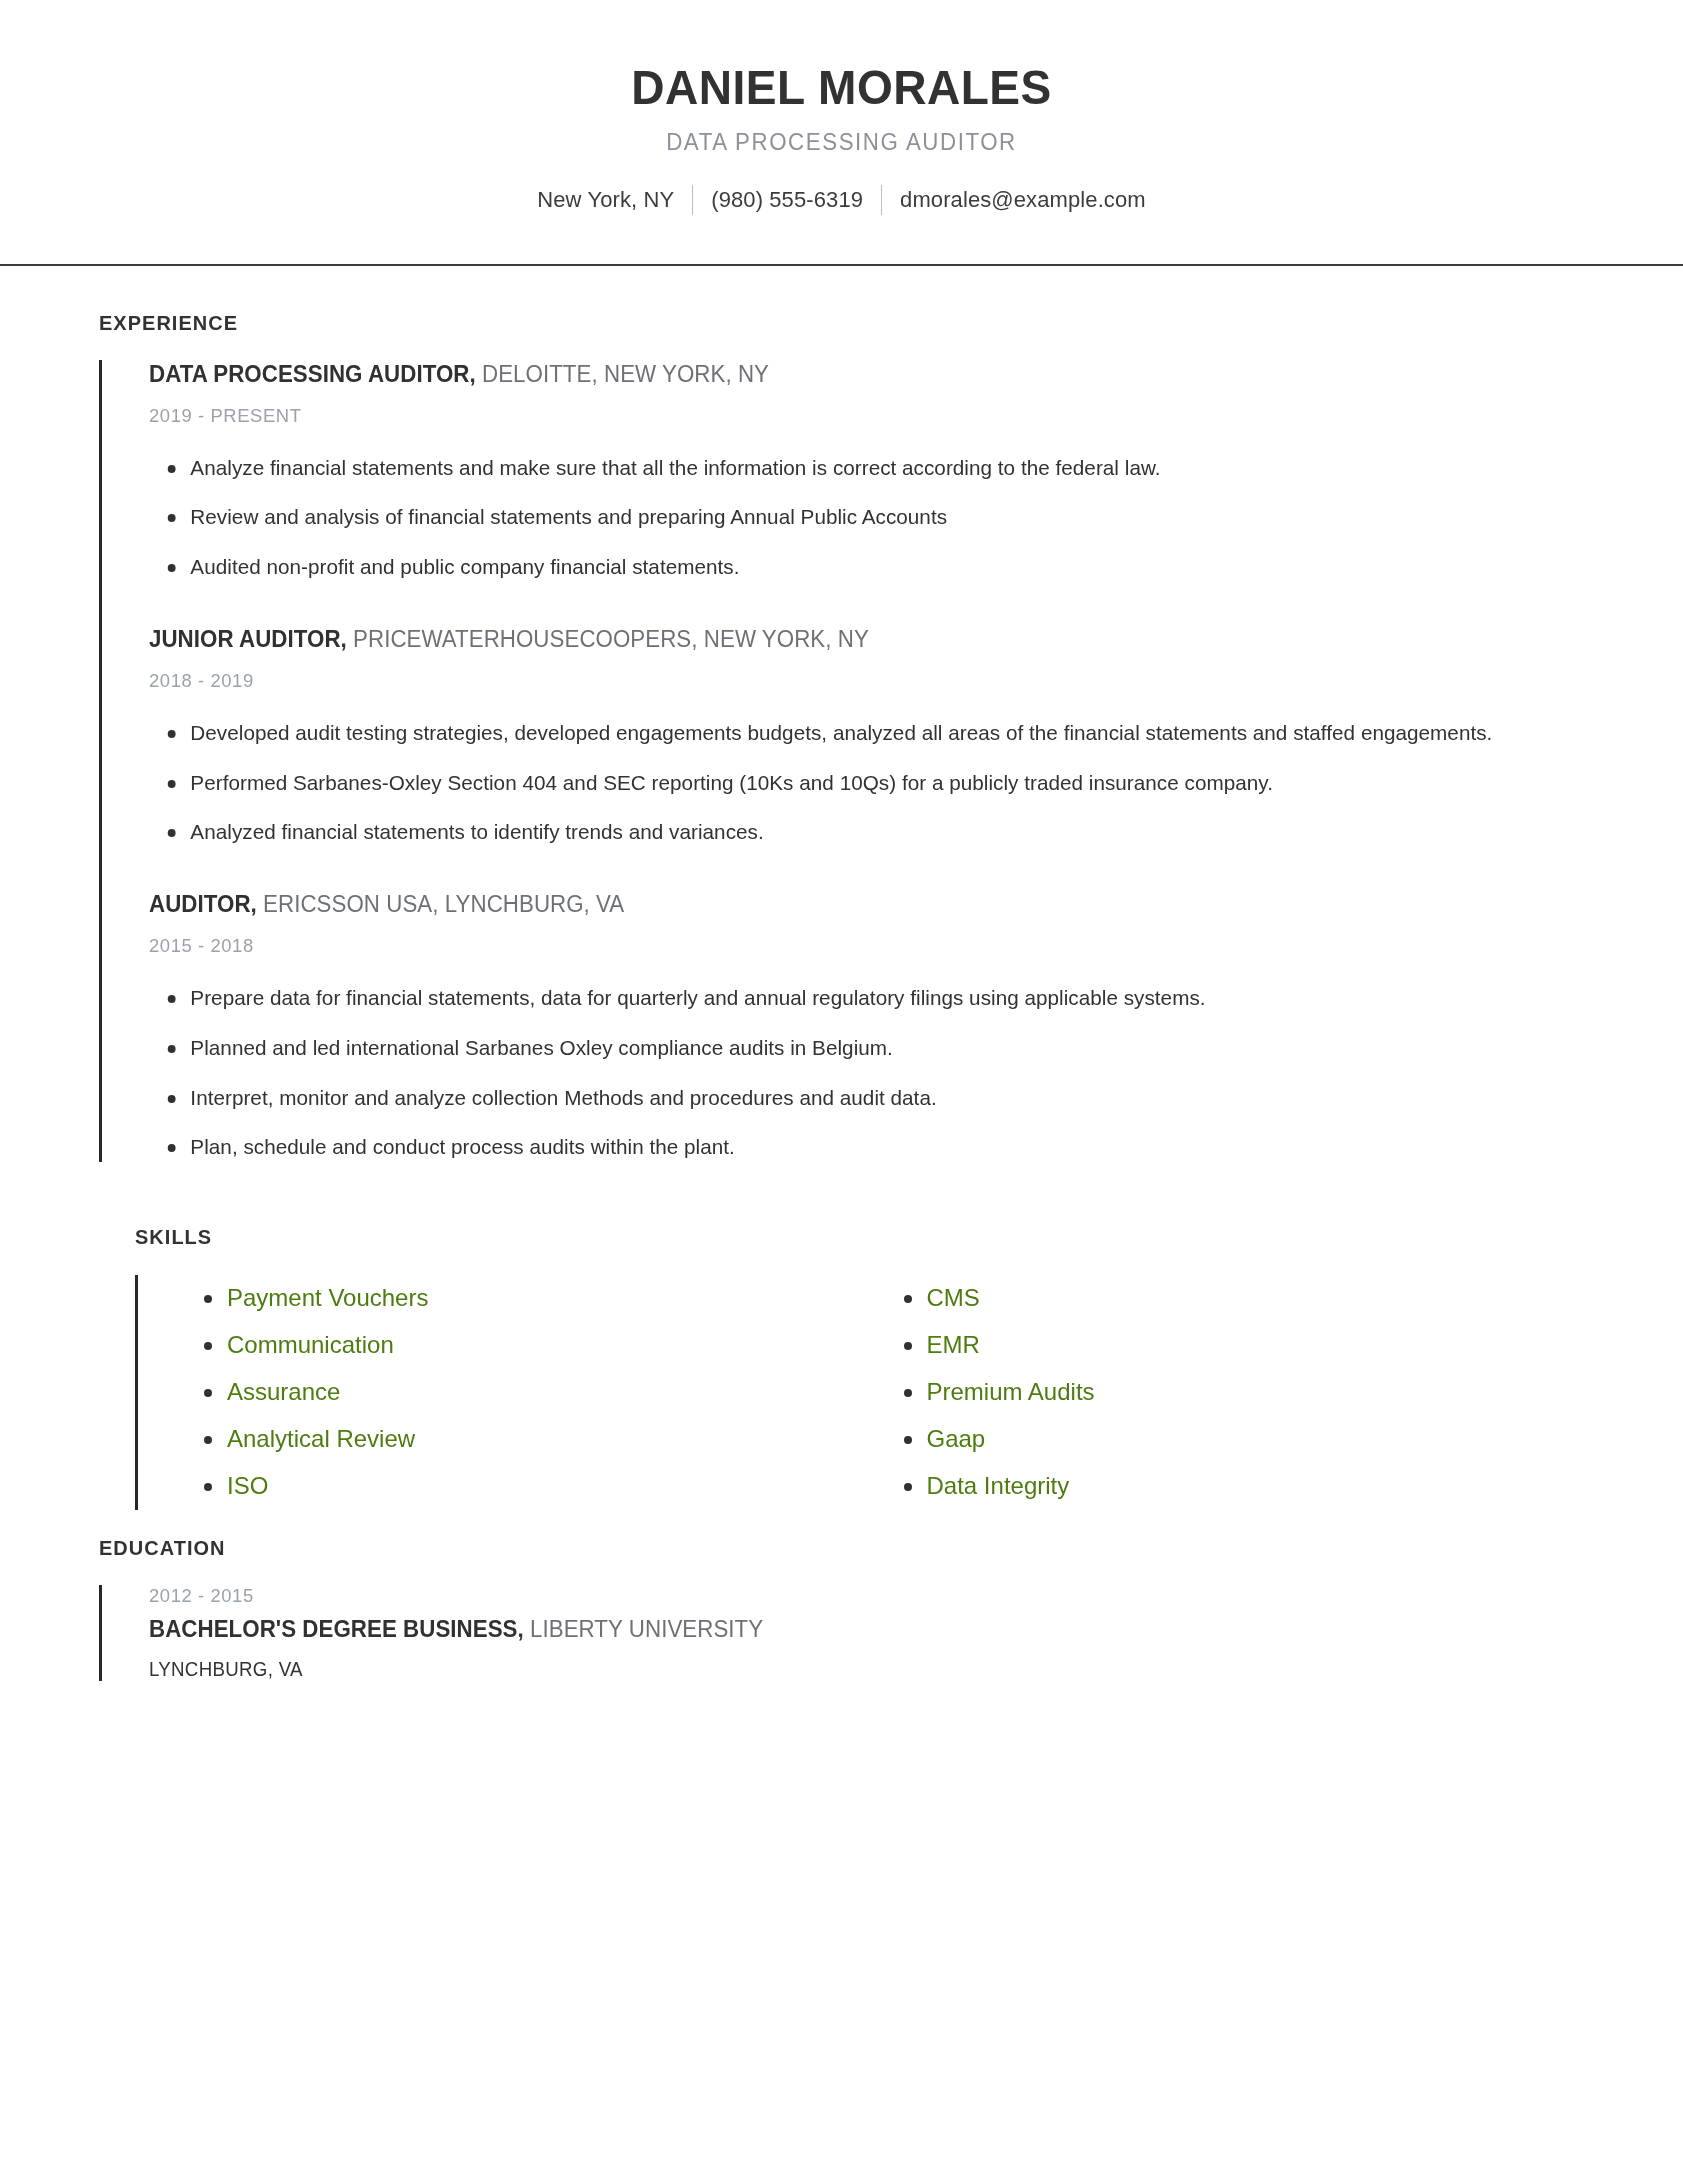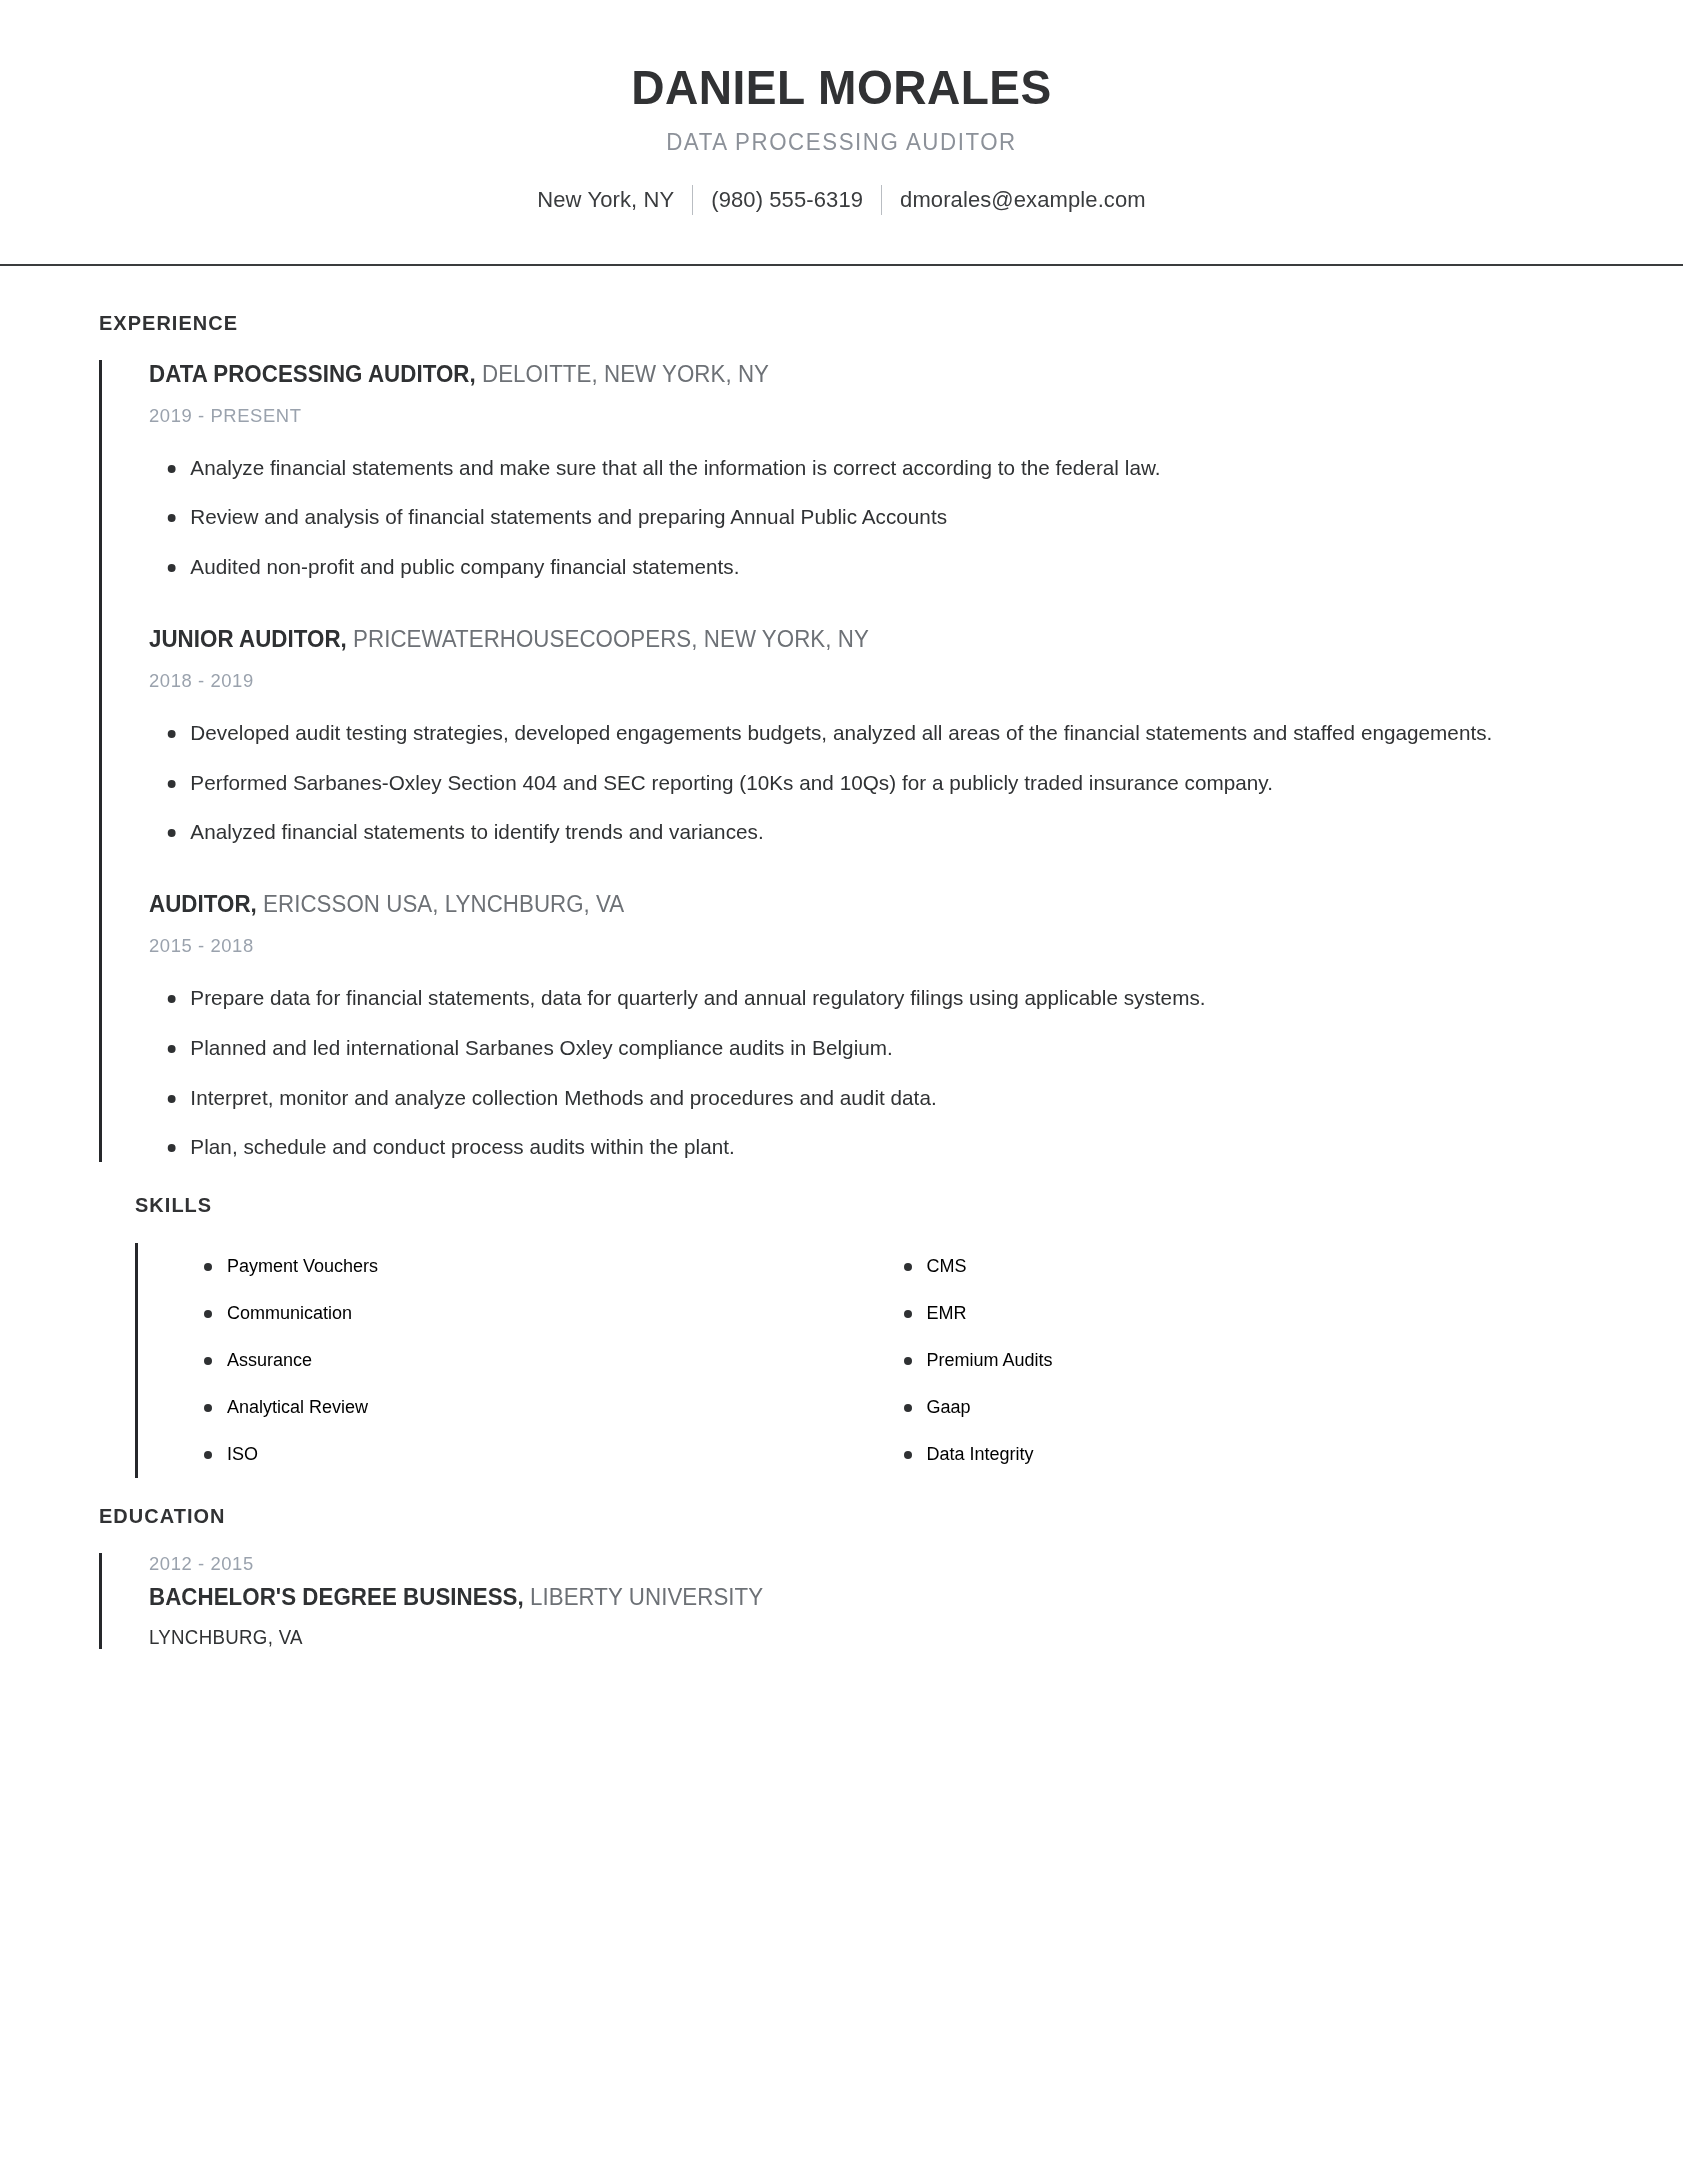--- a/index.html
+++ b/index.html
@@ -154,35 +154,35 @@
     position: absolute;
     left: 19px;
     top: 12px;
     width: 8px;
     height: 8px;
     border-radius: 50%;
     background: #2f3133;
   }
 
   
-  #skills-section { margin-top: 31px; padding-left: 36px; }
+  #skills-section { margin-top: 63px; padding-left: 36px; }
   #skills-body { margin-top: 26px; }
 
   .skills-grid {
     display: grid;
     grid-template-columns: 1fr 1fr;
     column-gap: 0;
   }
   ul.skills-col { list-style: none; }
   ul.skills-col > li {
     position: relative;
     padding-left: 42px;
-    font-size: 18px;
+    font-size: 24px;
     line-height: 1.2;
-    color: #000000;
+    color: #4d7c0f;
     height: 47px;
     display: flex;
     align-items: center;
   }
   ul.skills-col > li::before {
     content: "";
     position: absolute;
     left: 19px;
     top: 20px;
     width: 8px;

